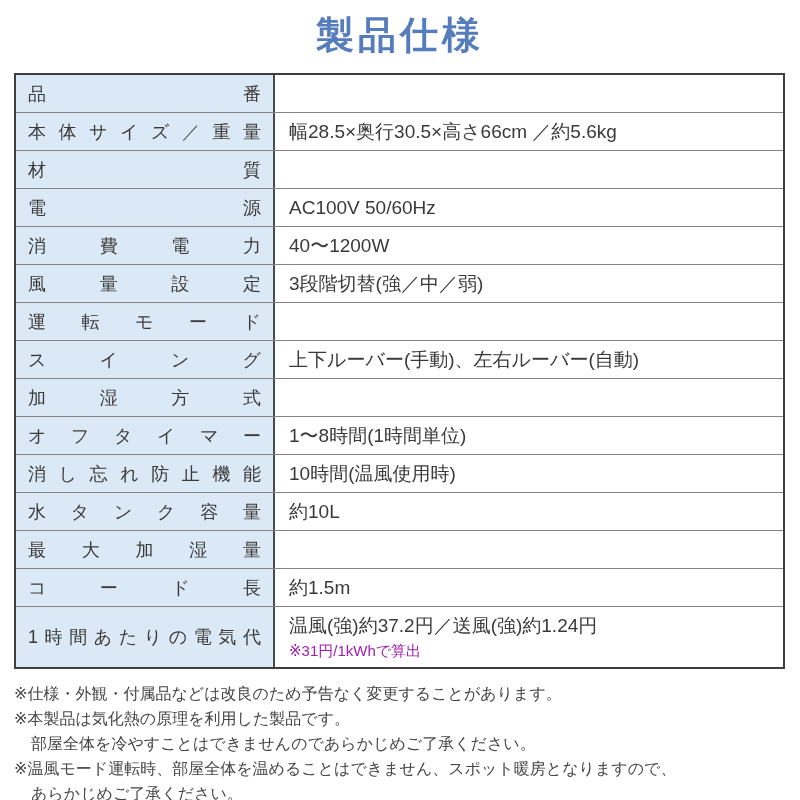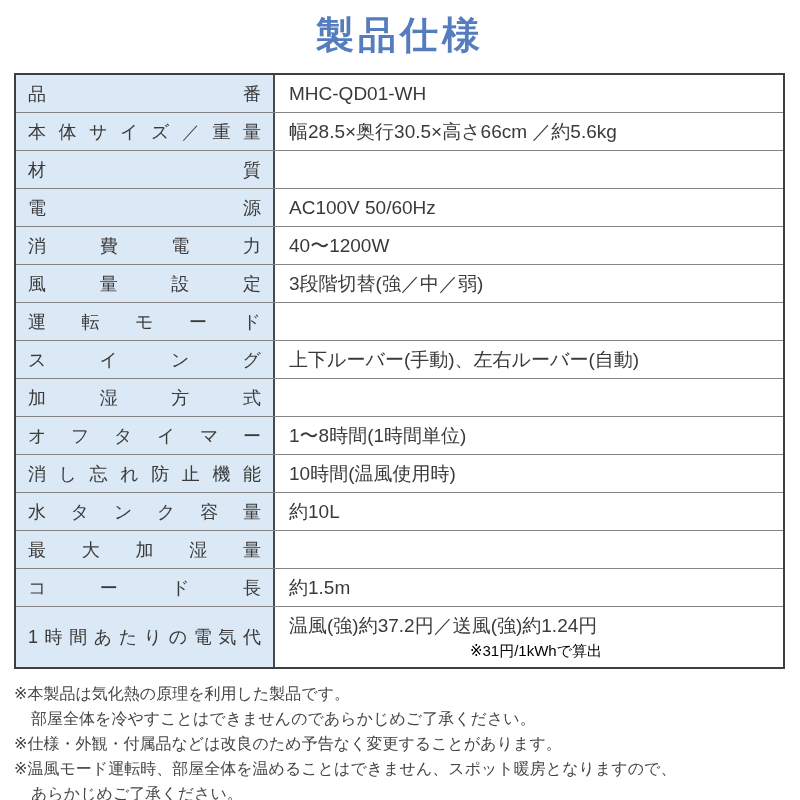--- a/index.html
+++ b/index.html
@@ -63,22 +63,21 @@
     display: flex;
     flex-direction: column;
     justify-content: center;
     padding: 3px 0 3px 14px;
     font-size: 19px;
     color: #3a3a3a;
   }
   .sub-note {
     font-size: 15px;
     margin-top: 3px;
-    color: #000000;
-    text-align: center;
+    color: #a21caf;
   }
   .notes {
     margin: 12px 0 0 14px;
     font-size: 16px;
     line-height: 25px;
     color: #454545;
   }
   .note-line.cont {
     padding-left: 17px;
   }
@@ -90,21 +89,20 @@
 
   <h1 class="title">製品仕様</h1>
 
   <div class="spec-table">
 
     <div class="row">
       <div class="cell-label">
           <span>品</span>
           <span>番</span>
         </div>
-      <div class="cell-value">MHC-QD01-WH</div>
     </div>
 
     <div class="row">
       <div class="cell-label">
           <span>本</span>
           <span>体</span>
           <span>サ</span>
           <span>イ</span>
           <span>ズ</span>
           <span>／</span>
@@ -252,25 +250,25 @@
       <div class="cell-value">
         <div>温風(強)約37.2円／送風(強)約1.24円</div>
         <div class="sub-note">※31円/1kWhで算出</div>
       </div>
     </div>
 
   </div>
 
   <div class="notes">
     <div class="note">
+      <div class="note-line">※仕様・外観・付属品などは改良のため予告なく変更することがあります。</div>
+    </div>
+    <div class="note">
       <div class="note-line">※本製品は気化熱の原理を利用した製品です。</div>
       <div class="note-line cont">部屋全体を冷やすことはできませんのであらかじめご了承ください。</div>
-    </div>
-    <div class="note">
-      <div class="note-line">※仕様・外観・付属品などは改良のため予告なく変更することがあります。</div>
     </div>
     <div class="note">
       <div class="note-line">※温風モード運転時、部屋全体を温めることはできません、スポット暖房となりますので、</div>
       <div class="note-line cont">あらかじめご了承ください。</div>
     </div>
   </div>
 
 </div>
 
 </body></html>

